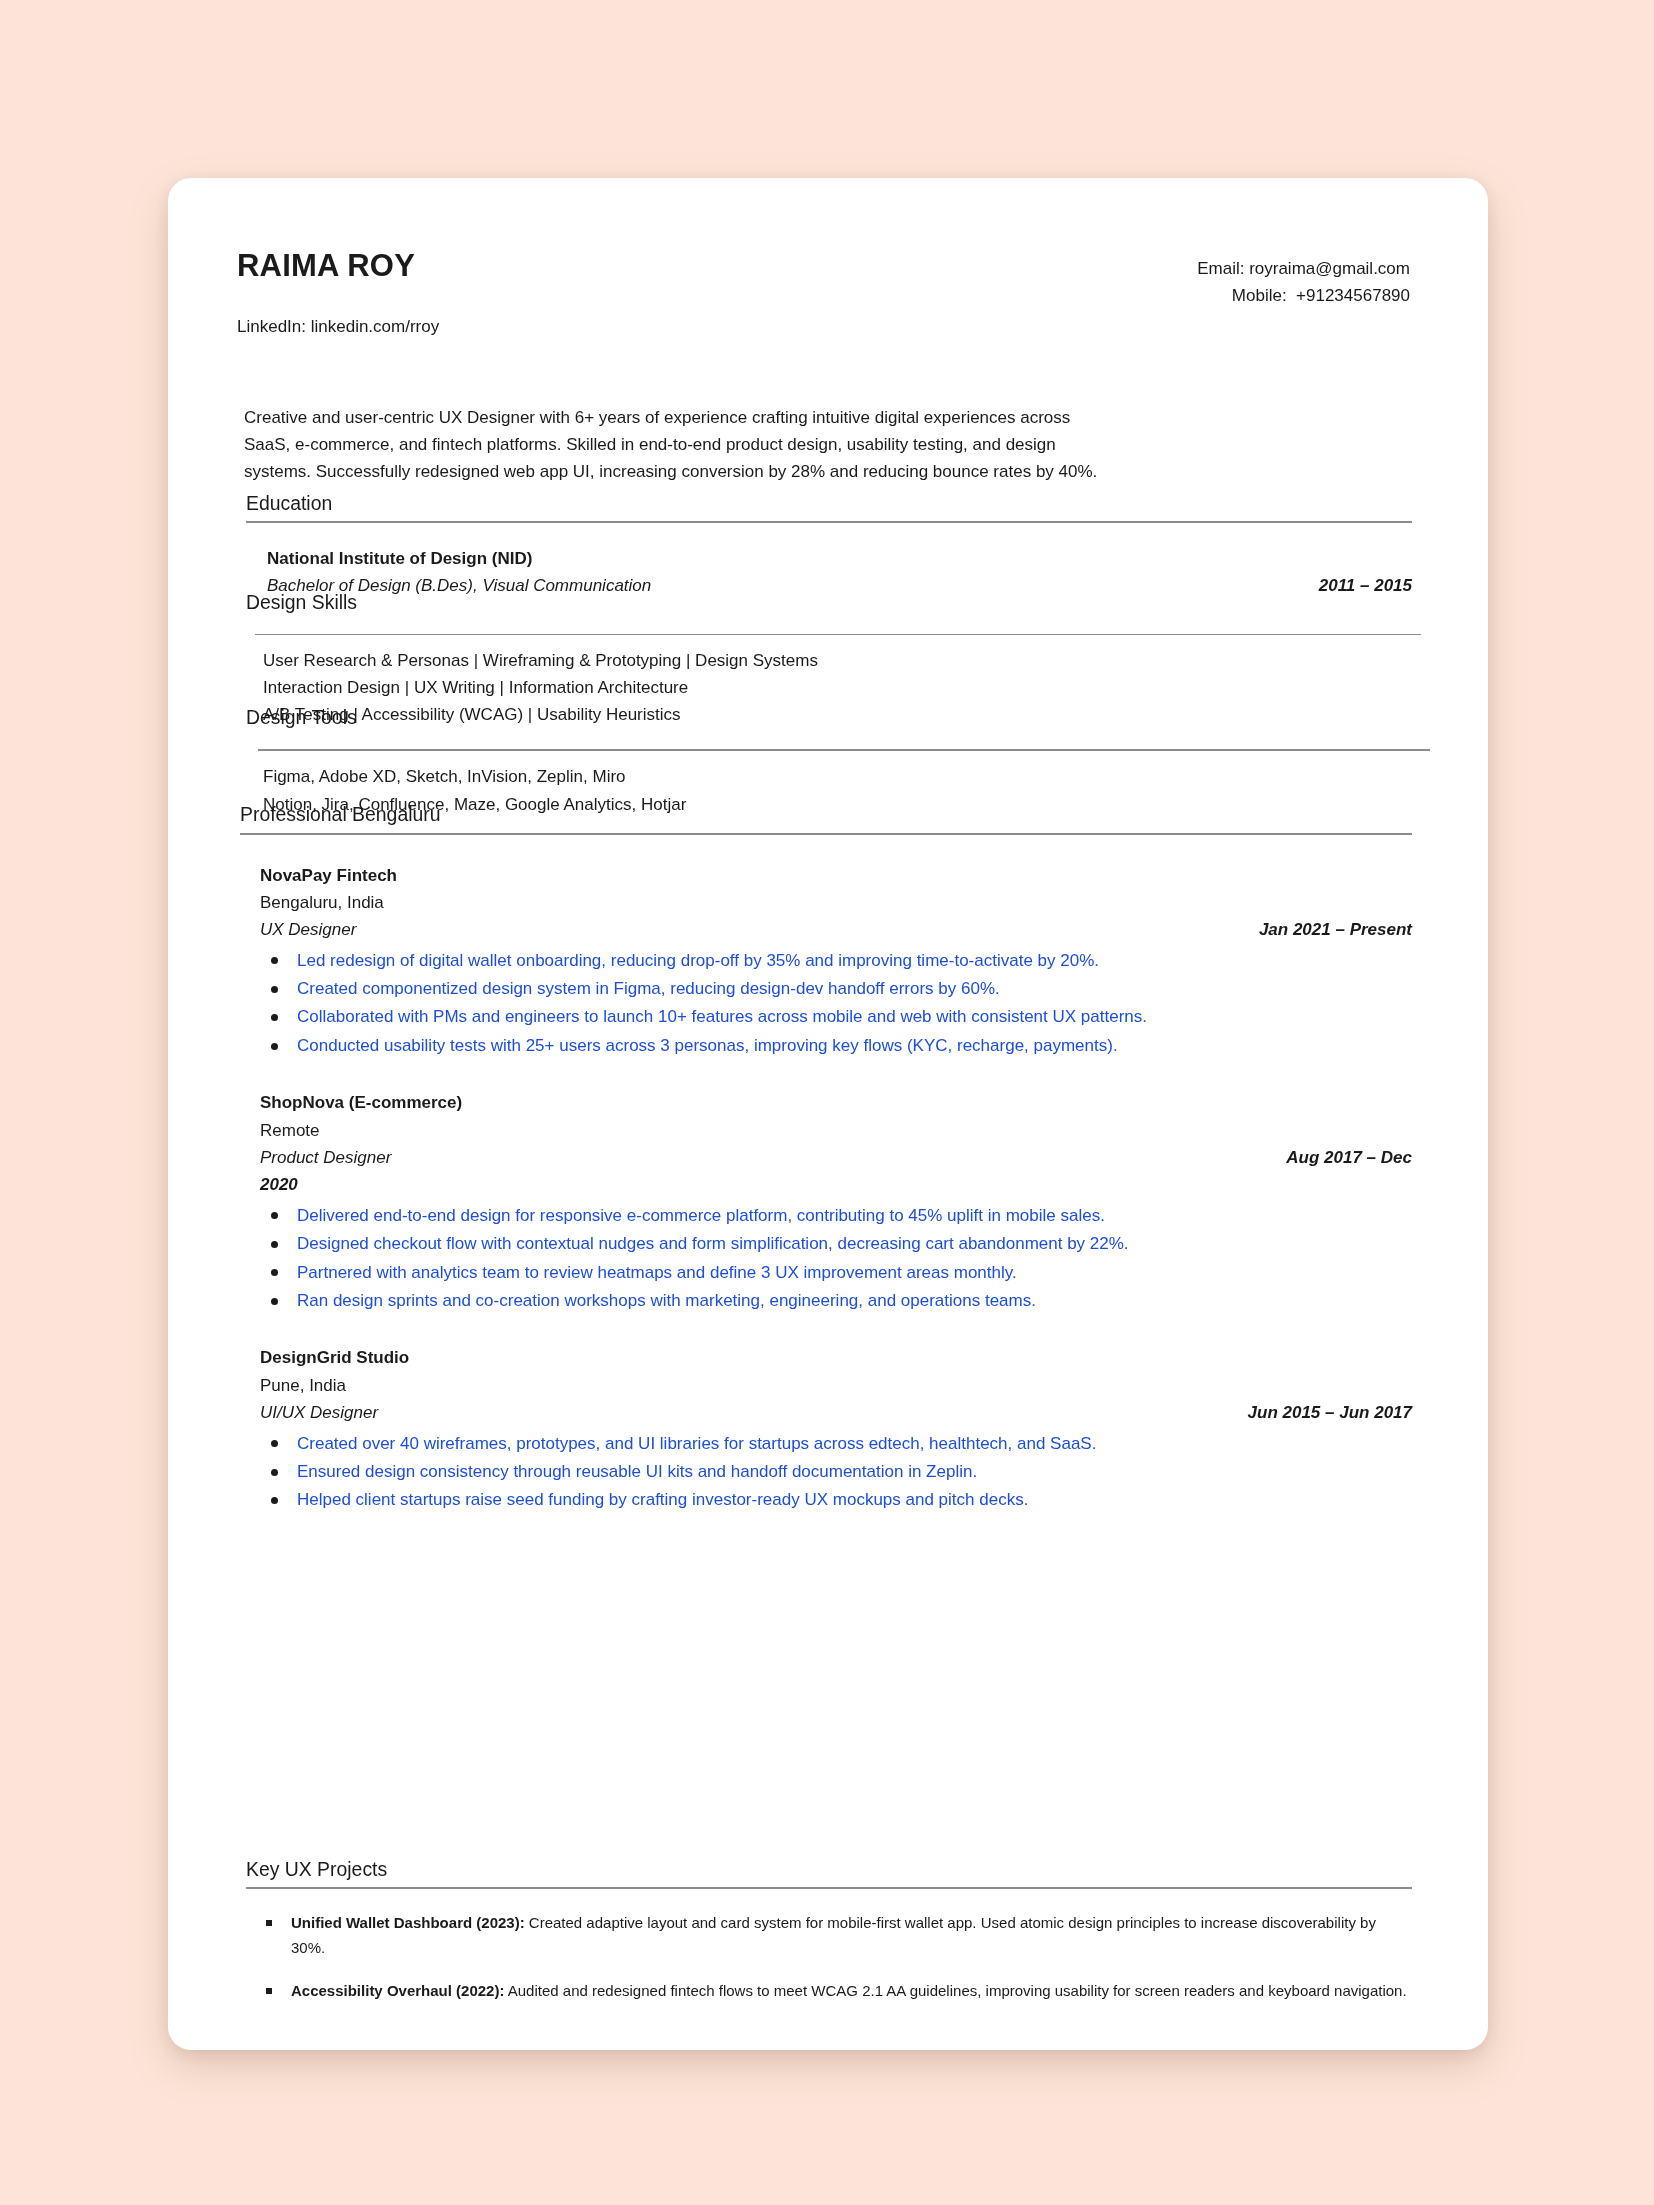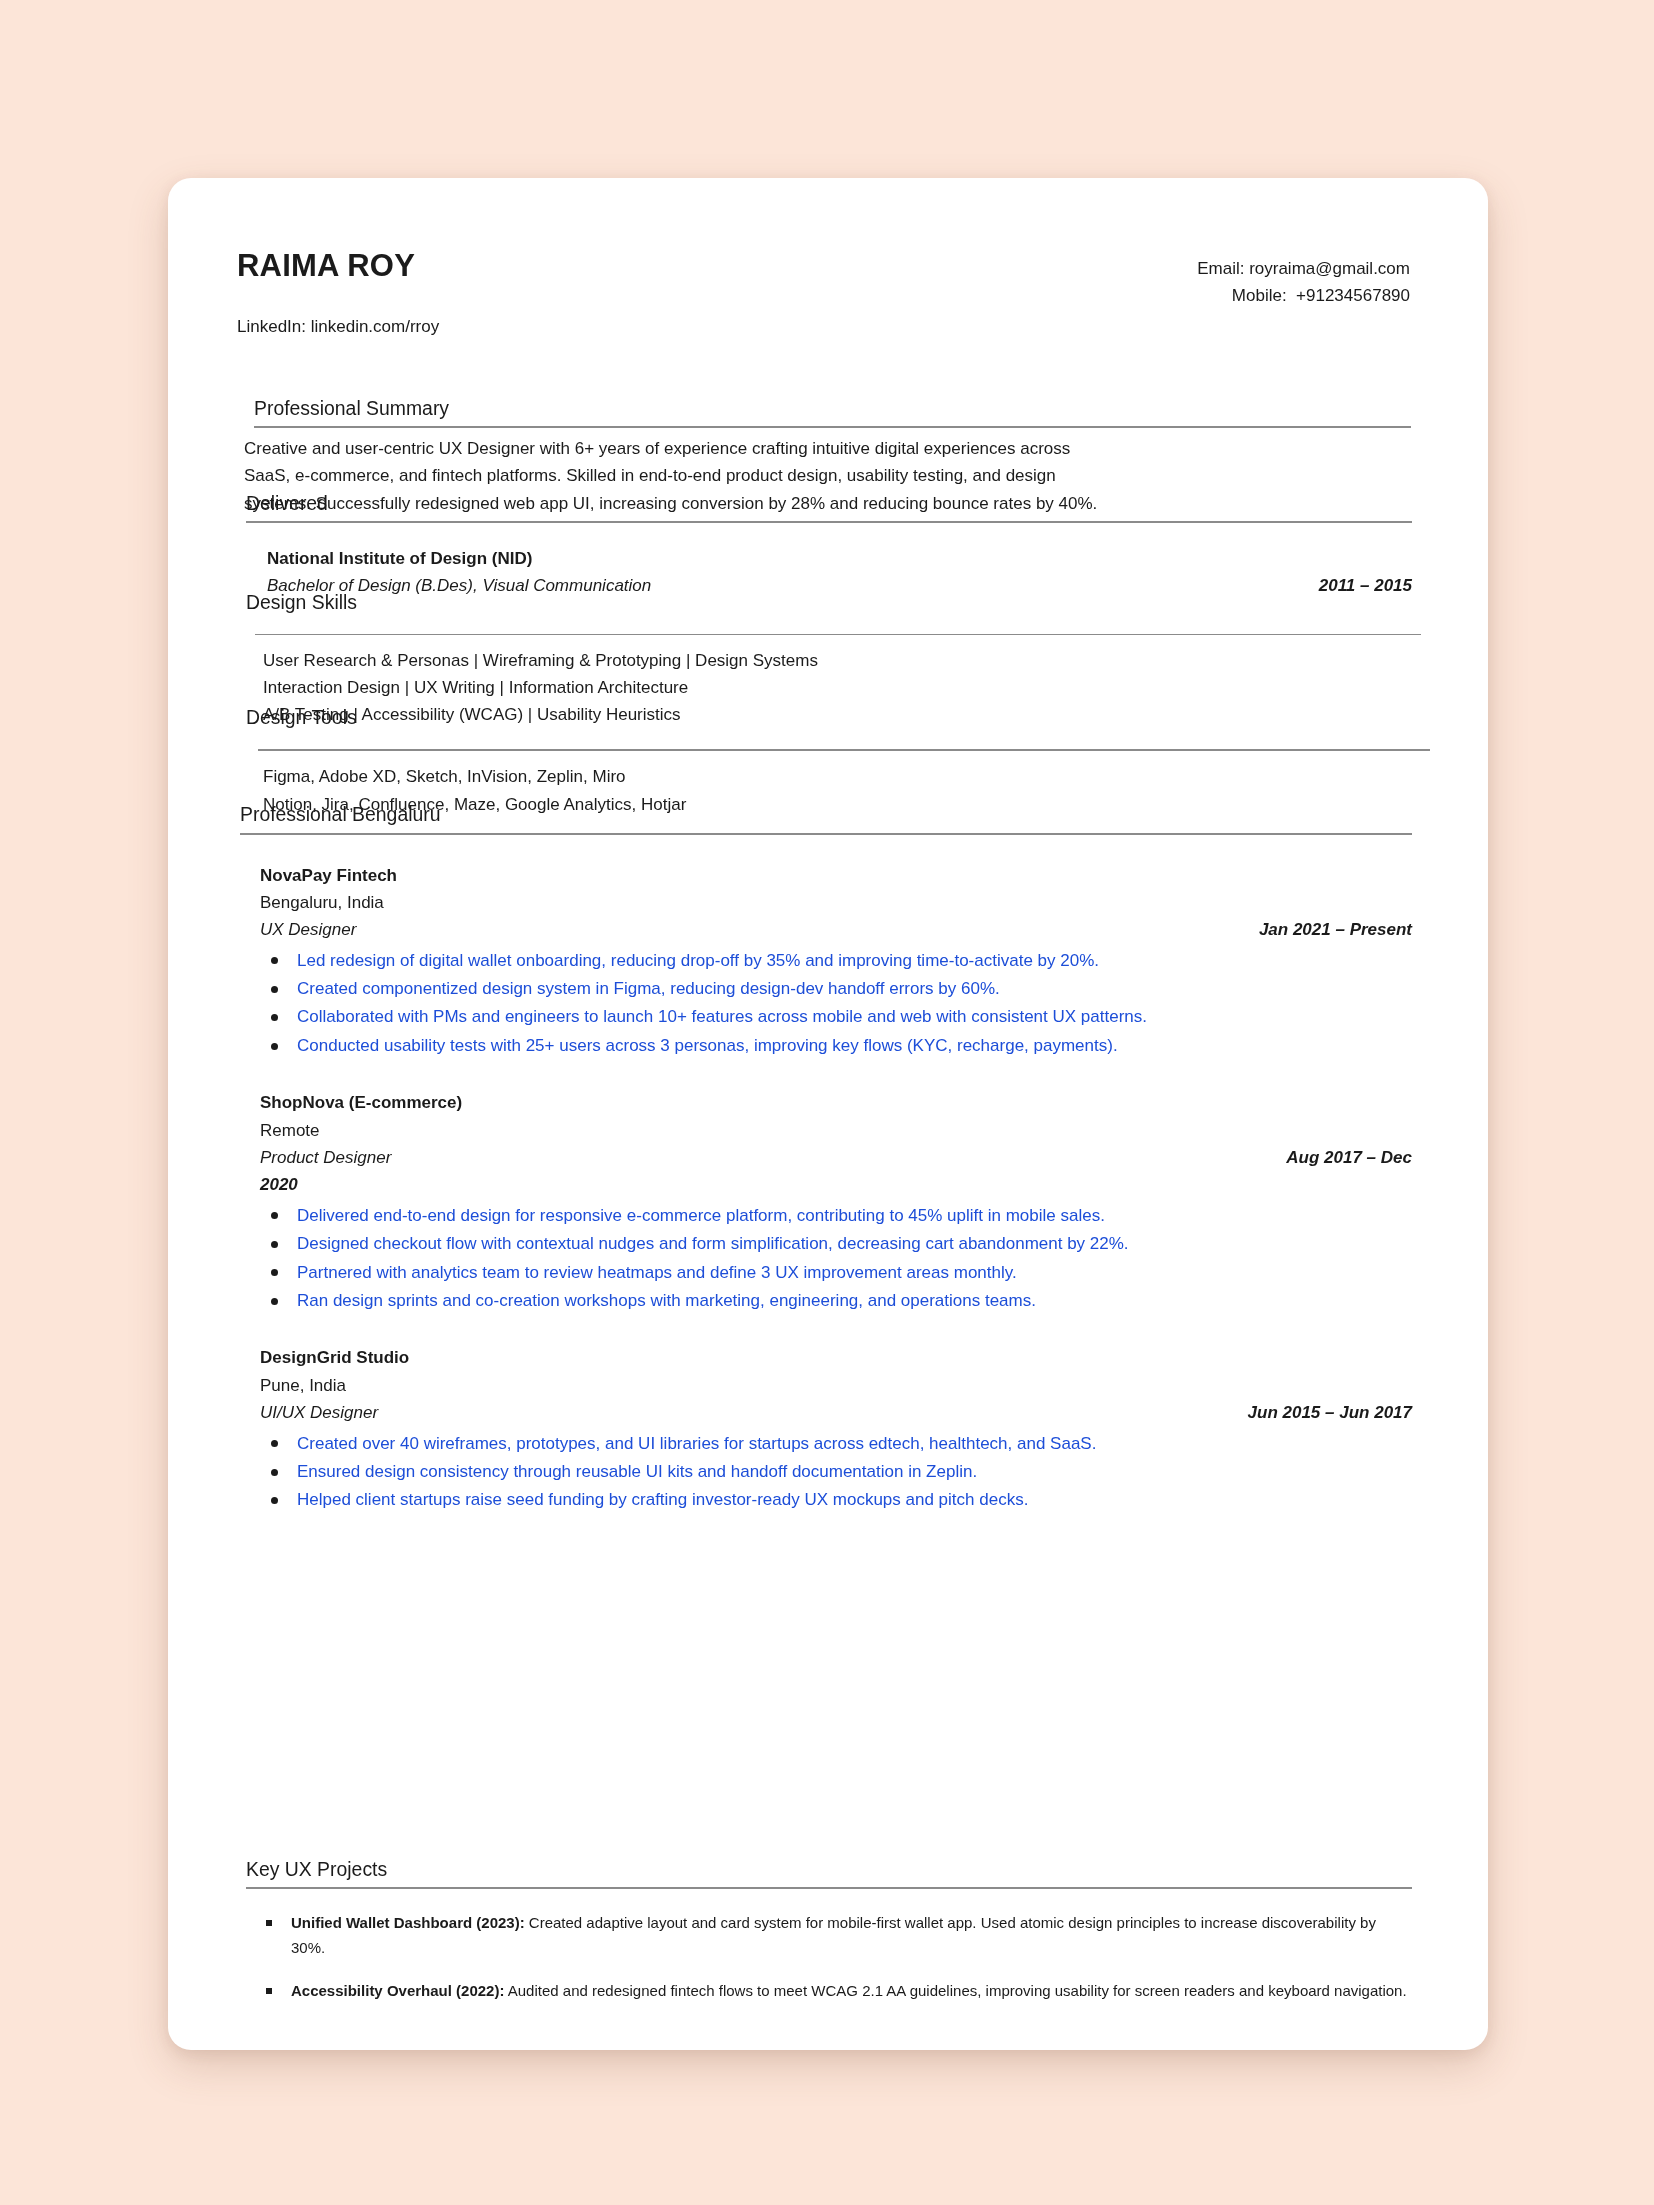--- a/index.html
+++ b/index.html
@@ -176,34 +176,30 @@
           <div class="name">RAIMA ROY</div>
           <div class="contact-block">
             <div class="contact-line">Email: royraima@gmail.com</div>
             <div class="contact-line">Mobile:  +91234567890</div>
           </div>
         </div>
         <div class="linkedin">LinkedIn: linkedin.com/rroy</div>
       </div>
 
       <div class="section" style="top:219px;">
-        <div style="margin-left:86px;width:1157px;">
-          <div class="sec-head">Professional Summary</div>
-          <div class="sec-rule"></div>
-        </div>
         <div style="margin-left:76px;width:1147px;margin-top:7px;">
           <div class="body-line">Creative and user-centric UX Designer with 6+ years of experience crafting intuitive digital experiences across</div>
           <div class="body-line">SaaS, e-commerce, and fintech platforms. Skilled in end-to-end product design, usability testing, and design</div>
           <div class="body-line">systems. Successfully redesigned web app UI, increasing conversion by 28% and reducing bounce rates by 40%.</div>
         </div>
       </div>
 
       <div class="section" style="top:314px;">
         <div style="margin-left:78px;width:1166px;">
-          <div class="sec-head">Delivered</div>
+          <div class="sec-head">Education</div>
           <div class="sec-rule"></div>
         </div>
         <div style="margin-left:99px;width:1145px;margin-top:22px;">
           <div class="body-line bold">National Institute of Design (NID)</div>
           <div class="row-split">
             <div class="body-line ital">Bachelor of Design (B.Des), Visual Communication</div>
             <div class="body-line ital bold">2011 – 2015</div>
           </div>
         </div>
       </div>

